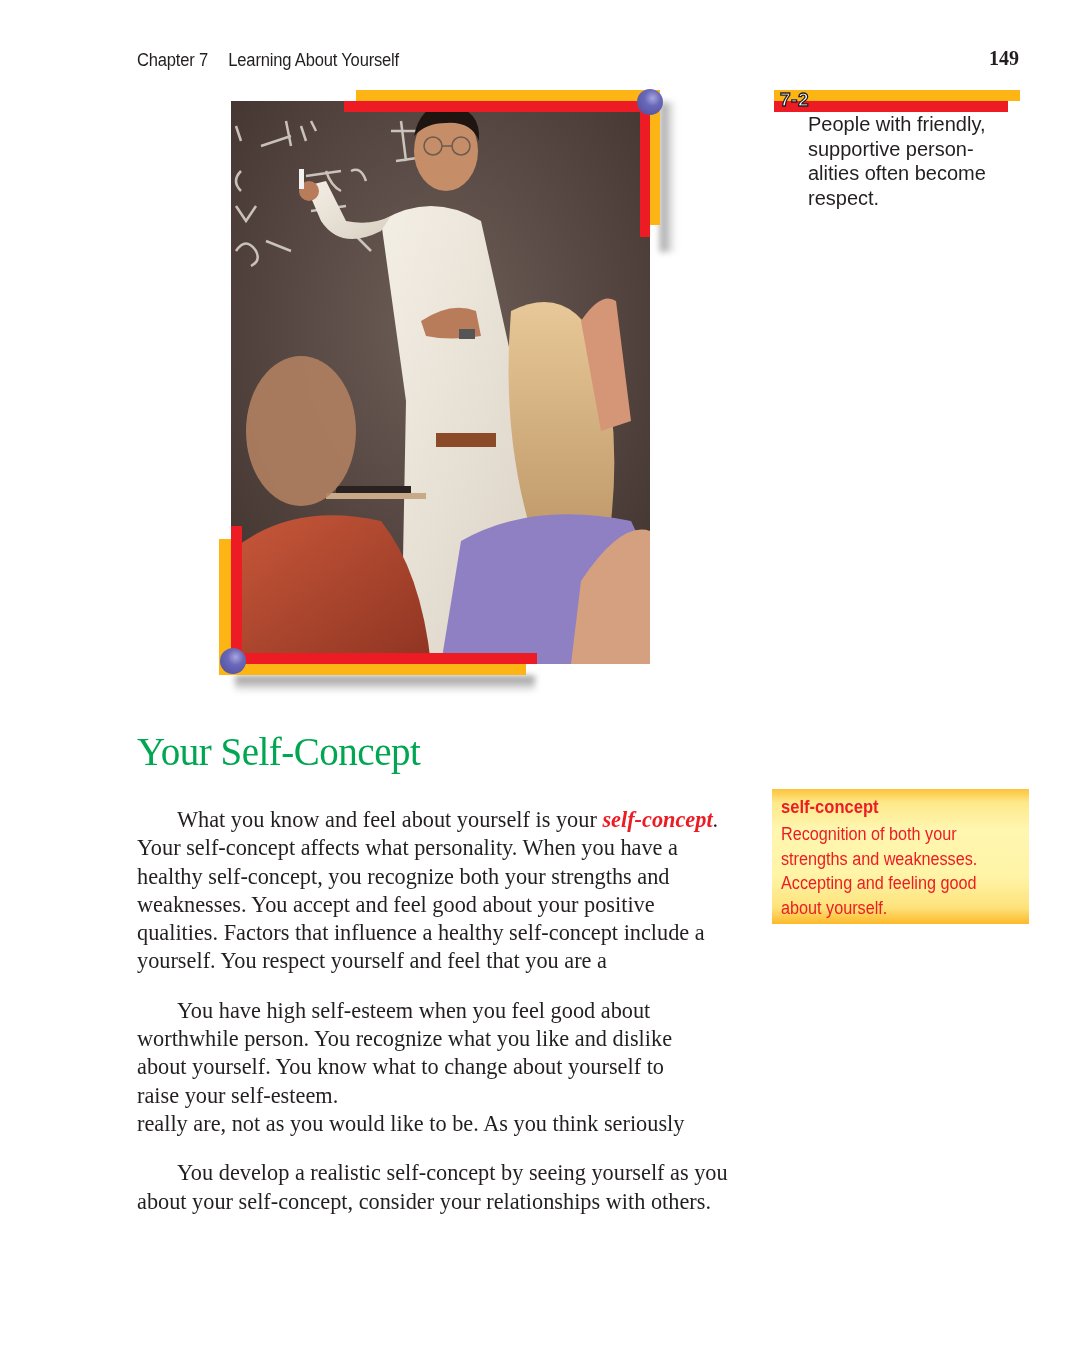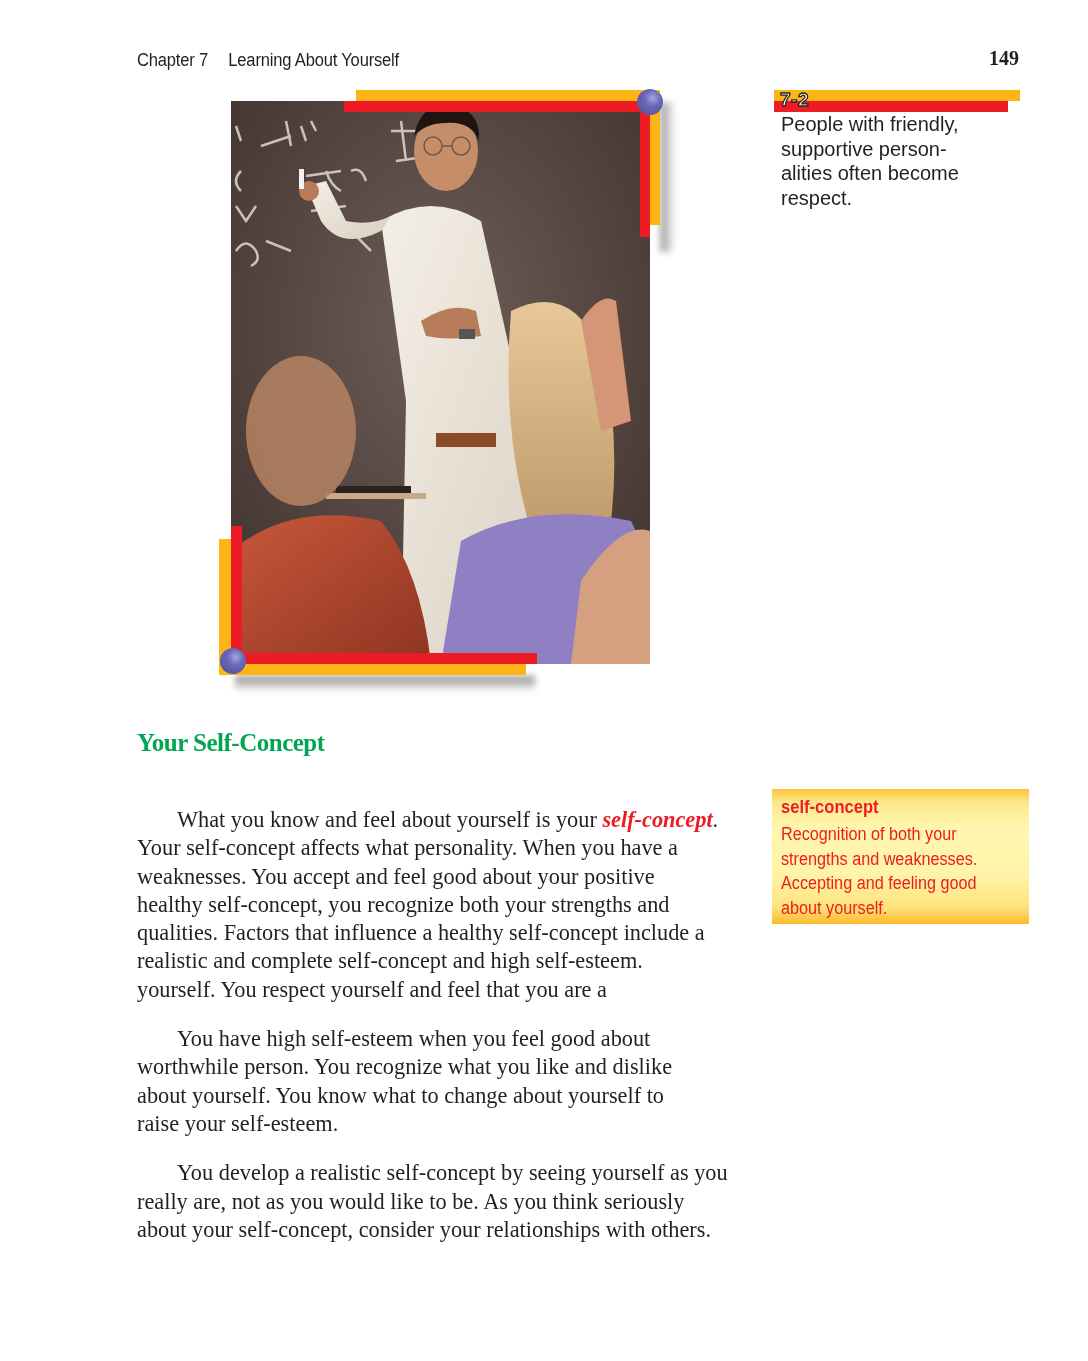--- a/index.html
+++ b/index.html
@@ -46,28 +46,28 @@
     
     .fig-tab { left: 774px; top: 90px; width: 246px; height: 35px; }
     .fig-tab .y { position: absolute; left: 0; top: 0; width: 246px; height: 11px; }
     .fig-tab .r { position: absolute; left: 0; top: 11px; width: 234px; height: 11px; }
     .fig-num {
       position: absolute; left: 6px; top: -1px; font-family: "Liberation Sans", sans-serif;
       font-weight: bold; font-size: 19px; line-height: 22px; color: #ffffff;
       -webkit-text-stroke: 1.3px #231f20; letter-spacing: 0.5px;
     }
     .fig-caption {
-      left: 781px; top: 112px; width: 240px; font-family: "Liberation Sans", sans-serif;
+      left: 808px; top: 112px; width: 240px; font-family: "Liberation Sans", sans-serif;
       font-size: 20px; line-height: 24.5px; color: #231f20;
     }
 
     
     .section-title {
-      left: 137px; top: 729px; font-family: "Liberation Serif", serif; font-weight: bold;
-      font-size: 25px; color: #00a651; letter-spacing: -0.5px; white-space: nowrap;
+      left: 137px; top: 729px; font-family: "Liberation Serif", serif; font-weight: normal;
+      font-size: 39px; color: #00a651; letter-spacing: -0.5px; white-space: nowrap;
     }
 
     .body-text {
       left: 137px; top: 785px; width: 620px; font-family: "Liberation Serif", serif;
       font-size: 22.3px; line-height: 28.3px; color: #231f20;
     }
     .body-text .line { display: block; white-space: nowrap; }
     .body-text .indent { padding-left: 40px; margin-top: 21px; }
     .key-term { color: #ed1c24; font-weight: bold; font-style: italic; }
 
@@ -184,35 +184,34 @@
   <div>alities often become</div>
   <div>respect.</div>
 </div>
 
 <div class="abs section-title">Your Self-Concept</div>
 
 <div class="abs body-text">
   <div>
     <span class="line indent"><span>What you know and feel about yourself is your </span><span class="key-term">self-concept</span><span>.</span></span>
     <span class="line">Your self-concept affects what personality. When you have a</span>
+    <span class="line">healthy self-concept, you recognize both your strengths and</span>
     <span class="line">weaknesses. You accept and feel good about your positive</span>
-    <span class="line">healthy self-concept, you recognize both your strengths and</span>
     <span class="line">qualities. Factors that influence a healthy self-concept include a</span>
-    <span class="line">realistic and complete self-concept and high self-esteem.</span>
   </div>
   <div>
     <span class="line">yourself. You respect yourself and feel that you are a</span>
     <span class="line indent">You have high self-esteem when you feel good about</span>
     <span class="line">worthwhile person. You recognize what you like and dislike</span>
     <span class="line">about yourself. You know what to change about yourself to</span>
     <span class="line">raise your self-esteem.</span>
   </div>
   <div>
+    <span class="line">really are, not as you would like to be. As you think seriously</span>
     <span class="line indent">You develop a realistic self-concept by seeing yourself as you</span>
-    <span class="line">really are, not as you would like to be. As you think seriously</span>
     <span class="line">about your self-concept, consider your relationships with others.</span>
   </div>
 </div>
 
 <div class="abs glossary">
   <div class="term">self-concept</div>
   <div class="def">
     <span>Recognition of both your</span>
     <span>strengths and weaknesses.</span>
     <span>Accepting and feeling good</span>

